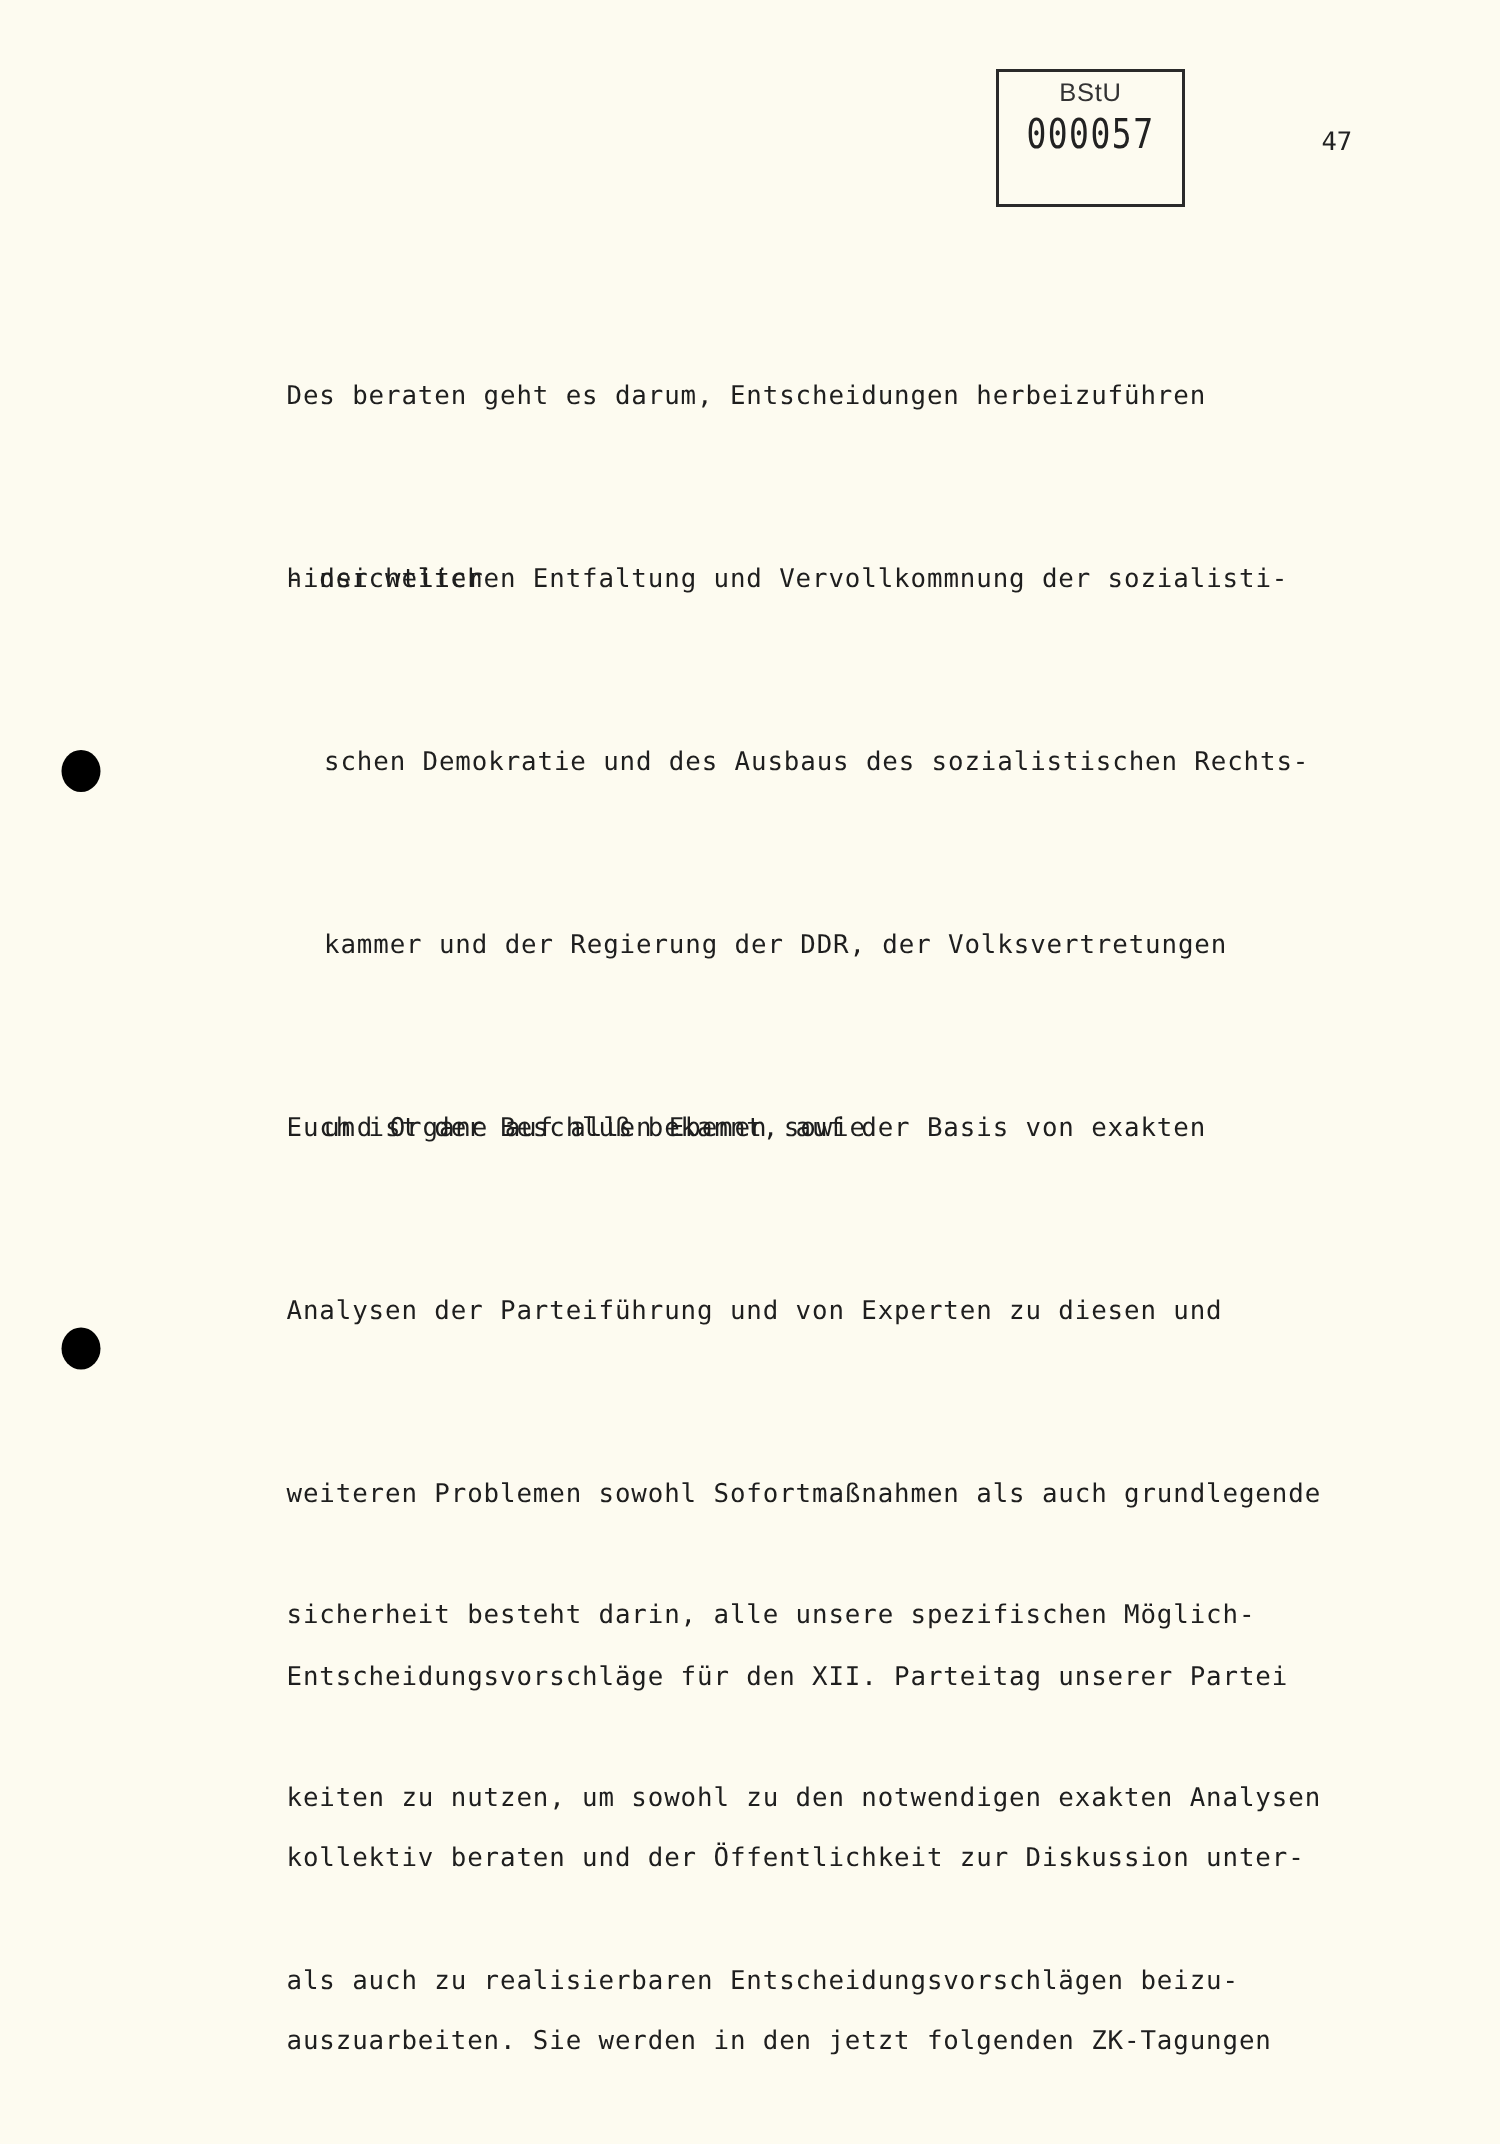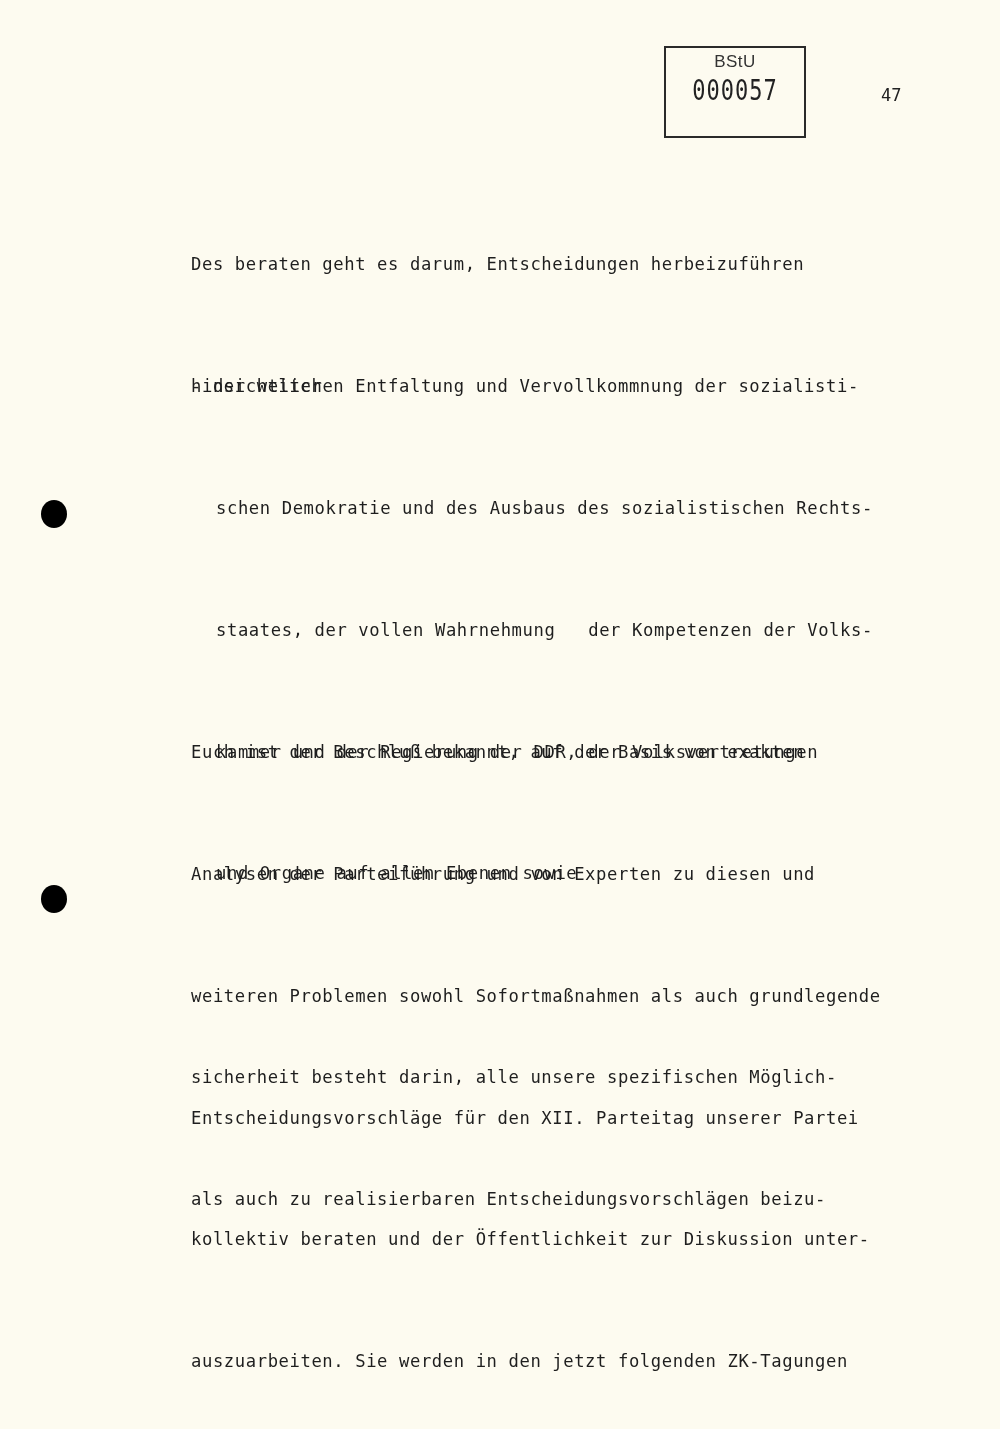--- a/index.html
+++ b/index.html
@@ -12,21 +12,21 @@
       background: #fdfbf0;
       position: relative;
       overflow: hidden;
       font-family: "DejaVu Sans Mono", "Liberation Mono", monospace;
       color: #1e1e1e;
     }
     .stamp {
       position: absolute;
       left: 664px;
       top: 46px;
-      width: 142px;
+      width: 126px;
       height: 92px;
       border: 2px solid #2a2a2a;
       box-sizing: border-box;
     }
     .stamp-agency {
       position: absolute;
       left: 0;
       right: 0;
       top: 4px;
       text-align: center;
@@ -87,35 +87,35 @@
 <div class="punch-hole" style="left:41px; top:885px;"></div>
 
 <div class="text-block" style="top:163px;">
   <span class="line">Des beraten geht es darum, Entscheidungen herbeizuführen</span>
   <span class="line">hinsichtlich</span>
 </div>
 
 <div class="text-block" style="top:285px;">
   <span class="line"><span>-</span> <span>der weiteren Entfaltung und Vervollkommnung der sozialisti-</span></span>
   <span class="line indent">schen Demokratie und des Ausbaus des sozialistischen Rechts-</span>
-  <span class="line indent">staates, der vollen Wahrnehmung   der Kompetenzen der Volks-</span>
   <span class="line indent">kammer und der Regierung der DDR, der Volksvertretungen</span>
   <span class="line indent">und Organe auf allen Ebenen sowie</span>
 </div>
 
 <div class="text-block" style="top:529px;">
 </div>
 
 <div class="text-block" style="top:651px;">
   <span class="line">Euch ist der Beschluß bekannt, auf der Basis von exakten</span>
   <span class="line">Analysen der Parteiführung und von Experten zu diesen und</span>
   <span class="line">weiteren Problemen sowohl Sofortmaßnahmen als auch grundlegende</span>
   <span class="line">Entscheidungsvorschläge für den XII. Parteitag unserer Partei</span>
   <span class="line">kollektiv beraten und der Öffentlichkeit zur Diskussion unter-</span>
   <span class="line">auszuarbeiten. Sie werden in den jetzt folgenden ZK-Tagungen</span>
   
 </div>
 
 <div class="text-block" style="top:976px;">
   <span class="line">sicherheit besteht darin, alle unsere spezifischen Möglich-</span>
+  <span class="line">keiten zu nutzen, um sowohl zu den notwendigen exakten Analysen</span>
   <span class="line">als auch zu realisierbaren Entscheidungsvorschlägen beizu-</span>
   
 </div>
 
 </body></html>

